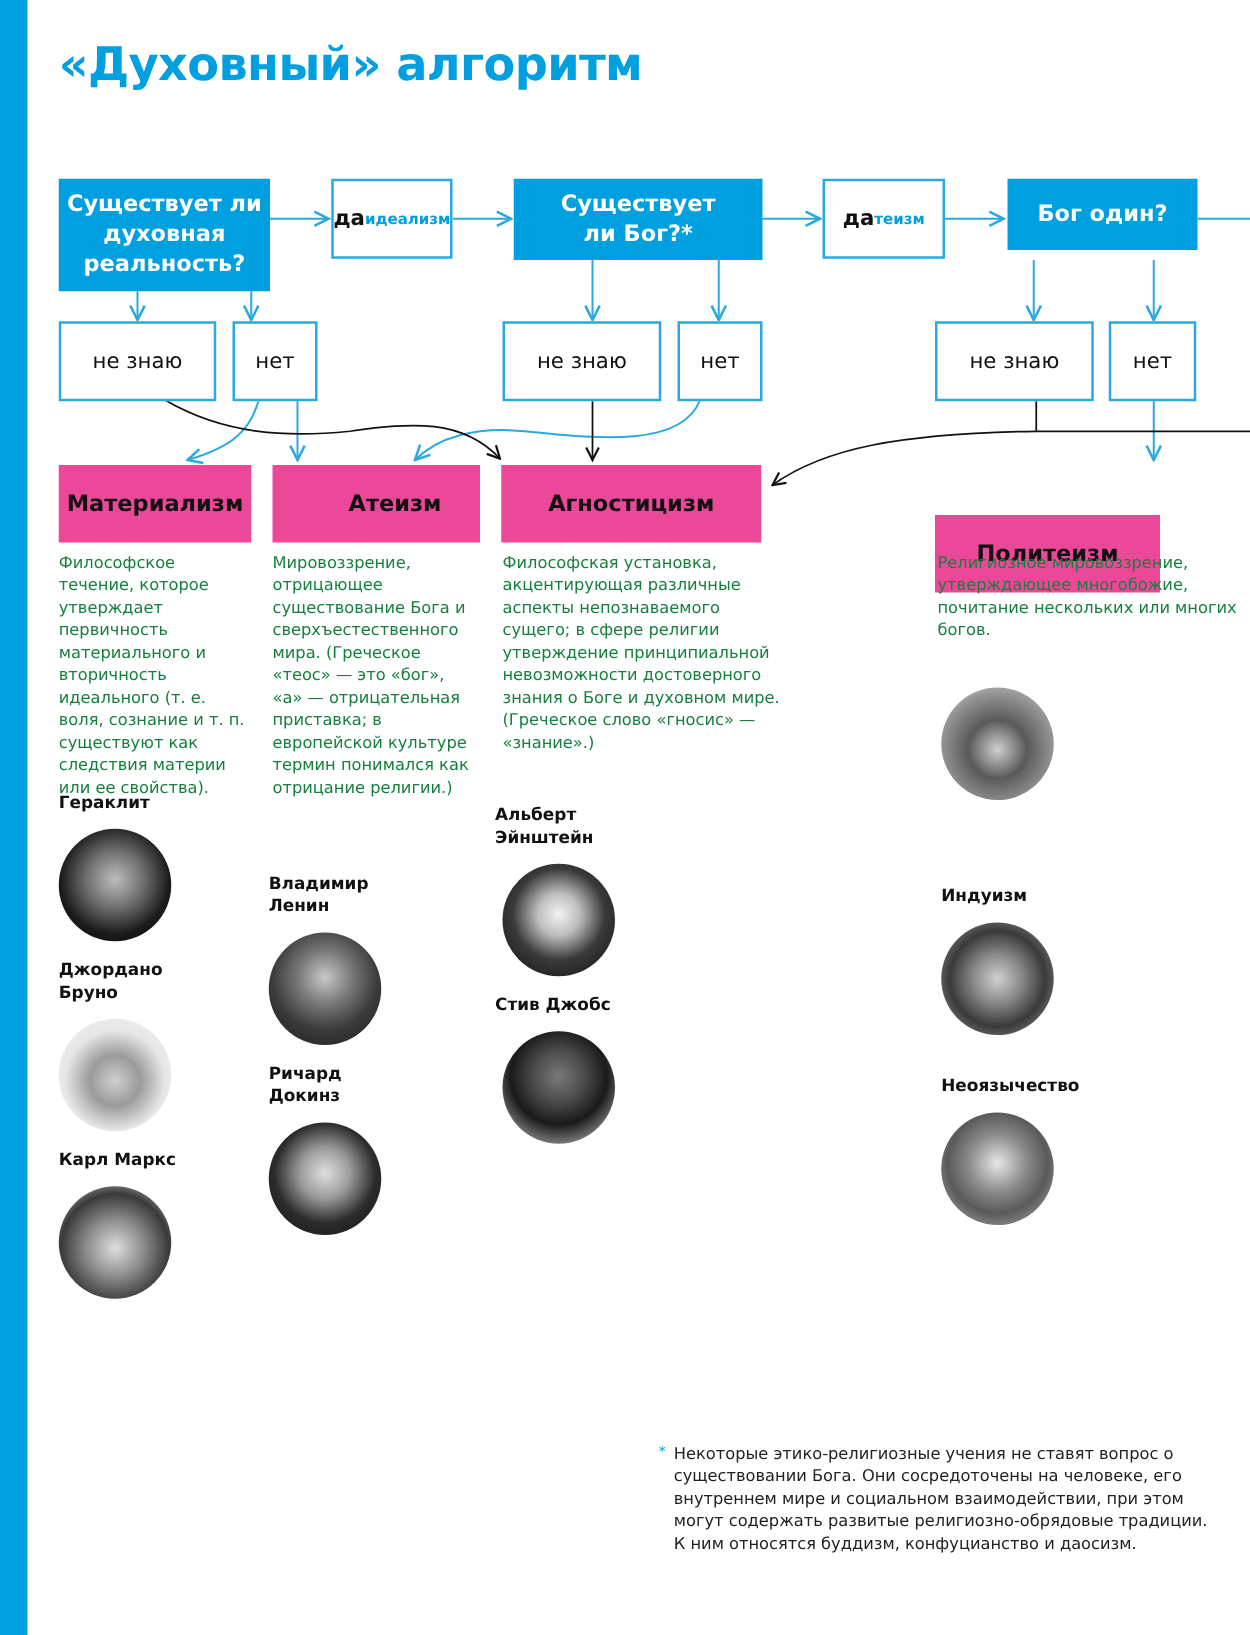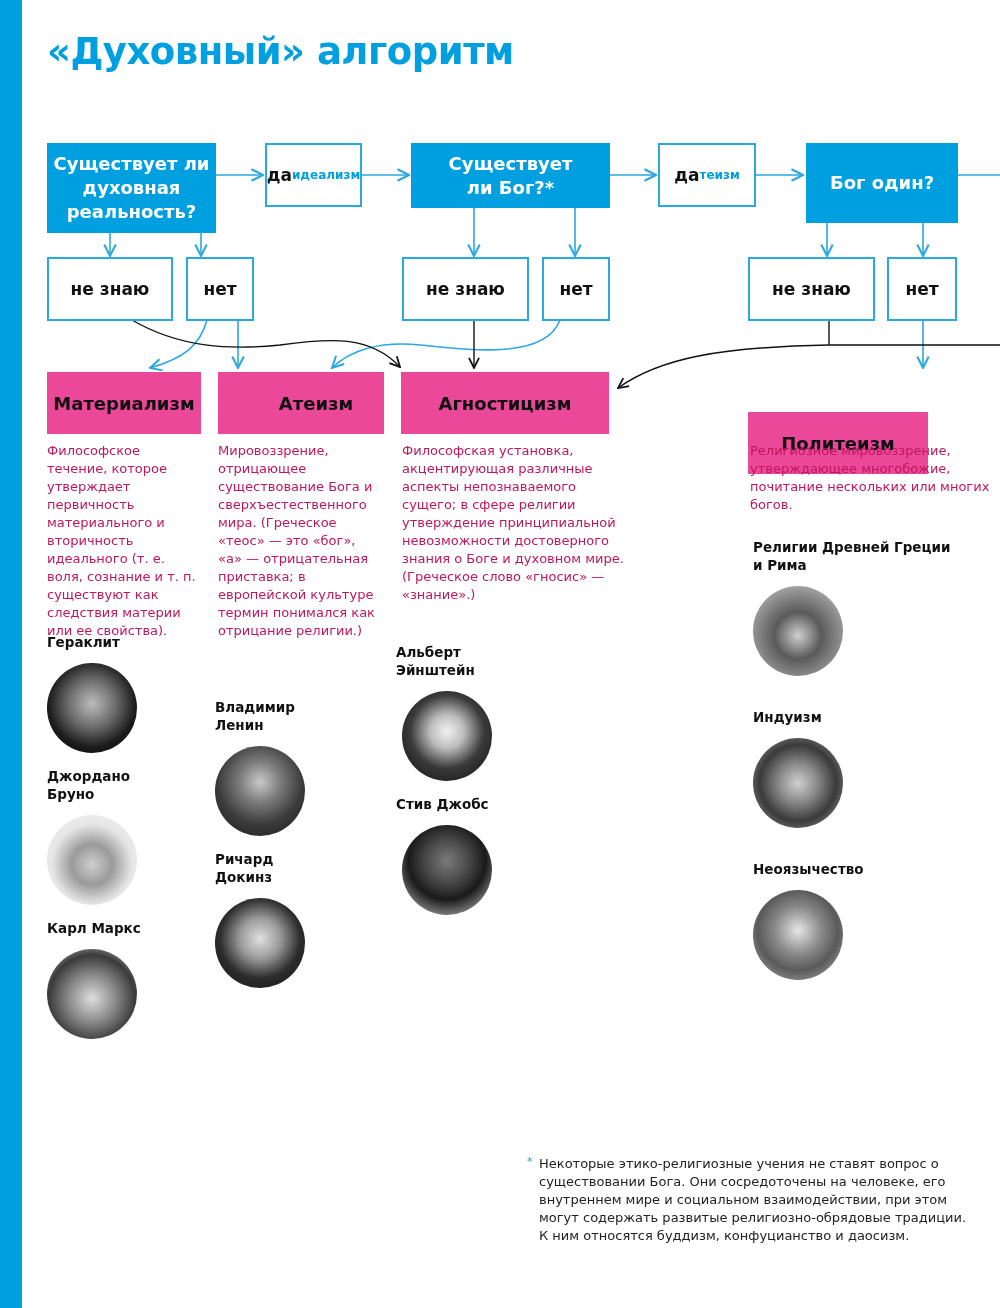--- a/index.html
+++ b/index.html
@@ -7,24 +7,24 @@
          font-family:"DejaVu Sans", sans-serif; color:#1a1a1a; }
   .sidebar { position:absolute; left:0; top:0; width:22px; height:1308px; background:#009fdf; }
   .title { position:absolute; left:47px; top:30px; font-size:37px; font-weight:bold; color:#009fdf; letter-spacing:-0.5px;text-align:right; }
   .q { position:absolute; background:#009fdf; color:#fff; font-weight:bold; font-size:18px; line-height:24px;
        display:flex; align-items:center; justify-content:center; text-align:center; box-sizing:border-box; }
   .yes { position:absolute; border:2px solid #2aa8e0; background:#fff; box-sizing:border-box;
          display:flex; flex-direction:row; align-items:center; justify-content:center; }
   .yes .y1 { font-size:17px; font-weight:bold; color:#111; line-height:20px; }
   .yes .y2 { font-size:12px; font-weight:bold; color:#009fdf; line-height:16px; }
   .ans { position:absolute; border:2px solid #2aa8e0; background:#fff; box-sizing:border-box; height:64px;
-         display:flex; align-items:center; justify-content:center; font-size:17px; font-weight:bold; color:#111; }
+         display:flex; align-items:center; justify-content:center; font-size:17px; font-weight:normal; color:#111; }
   .res { position:absolute; background:#ec4899; height:62px; top:372px; display:flex; align-items:center;
          justify-content:center; font-size:18px; color:#111; font-weight:bold; }
-  .desc { position:absolute; font-size:13px; line-height:18px; color:#be185d; }
+  .desc { position:absolute; font-size:13px; line-height:18px; color:#15803d; }
   .person { position:absolute; }
   .person .name { font-size:13.5px; font-weight:bold; line-height:18px; color:#111; }
   .person .photo { width:90px; height:90px; border-radius:50%; margin-top:12px; }
   .footnote { position:absolute; left:527px; top:1155px; width:440px; font-size:13px; line-height:18px; color:#222; }
   .footnote .star { color:#009fdf; position:absolute; left:0; top:-2px; font-size:11px; }
   .footnote .txt { padding-left:12px; display:block; }
   svg.lines { position:absolute; left:0; top:0; }
 </style>
 </head>
 <body>
@@ -73,21 +73,21 @@
   <span class="y1">да</span>
   <span class="y2">идеализм</span>
 </div>
 <div class="q" style="left:411px;top:143px;width:199px;height:65px;padding:0 30px;text-align:center;">
     <span>Существует ли Бог?*</span>
   </div>
 <div class="yes" style="left:658px;top:143px;width:98px;height:64px;">
   <span class="y1">да</span>
   <span class="y2">теизм</span>
 </div>
-<div class="q" style="left:806px;top:143px;width:152px;height:80px;">
+<div class="q" style="left:806px;top:143px;width:152px;height:57px;">
     <span>Бог один?</span>
   </div>
 
 <div class="ans" style="left:47px;top:257px;width:126px;">не знаю</div>
 <div class="ans" style="left:186px;top:257px;width:68px;">нет</div>
 <div class="ans" style="left:402px;top:257px;width:127px;">не знаю</div>
 <div class="ans" style="left:542px;top:257px;width:68px;">нет</div>
 <div class="ans" style="left:748px;top:257px;width:127px;">не знаю</div>
 <div class="ans" style="left:887px;top:257px;width:70px;">нет</div>
 
@@ -126,21 +126,20 @@
 <div class="person" style="left:396px;top:643px;width:120px;">
   <div class="name">Альберт Эйнштейн</div>
   <div class="photo" style="margin-left:6px;background:radial-gradient(circle at 50% 45%,#f2f2f2 0,#bdbdbd 25%,#3a3a3a 55%,#0d0d0d 100%);"></div>
 </div>
 <div class="person" style="left:396px;top:795px;width:120px;">
   <div class="name">Стив Джобс</div>
   <div class="photo" style="margin-left:6px;background:radial-gradient(circle at 50% 40%,#7a7a7a 0,#4a4a4a 30%,#1a1a1a 55%,#dcdcdc 100%);"></div>
 </div>
 
 <div class="person" style="left:753px;top:538px;width:200px;">
-  <div class="name">Религии Древней Греции и Рима</div>
   <div class="photo" style="background:radial-gradient(circle at 50% 55%,#cfcfcf 0,#5a5a5a 35%,#909090 65%,#d8d8d8 100%);"></div>
 </div>
 <div class="person" style="left:753px;top:708px;width:200px;">
   <div class="name">Индуизм</div>
   <div class="photo" style="background:radial-gradient(circle at 50% 50%,#d0d0d0 0,#8a8a8a 30%,#3a3a3a 60%,#a8a8a8 100%);"></div>
 </div>
 <div class="person" style="left:753px;top:860px;width:200px;">
   <div class="name">Неоязычество</div>
   <div class="photo" style="background:radial-gradient(circle at 50% 45%,#e6e6e6 0,#8a8a8a 35%,#5a5a5a 60%,#bcbcbc 100%);"></div>
 </div>

